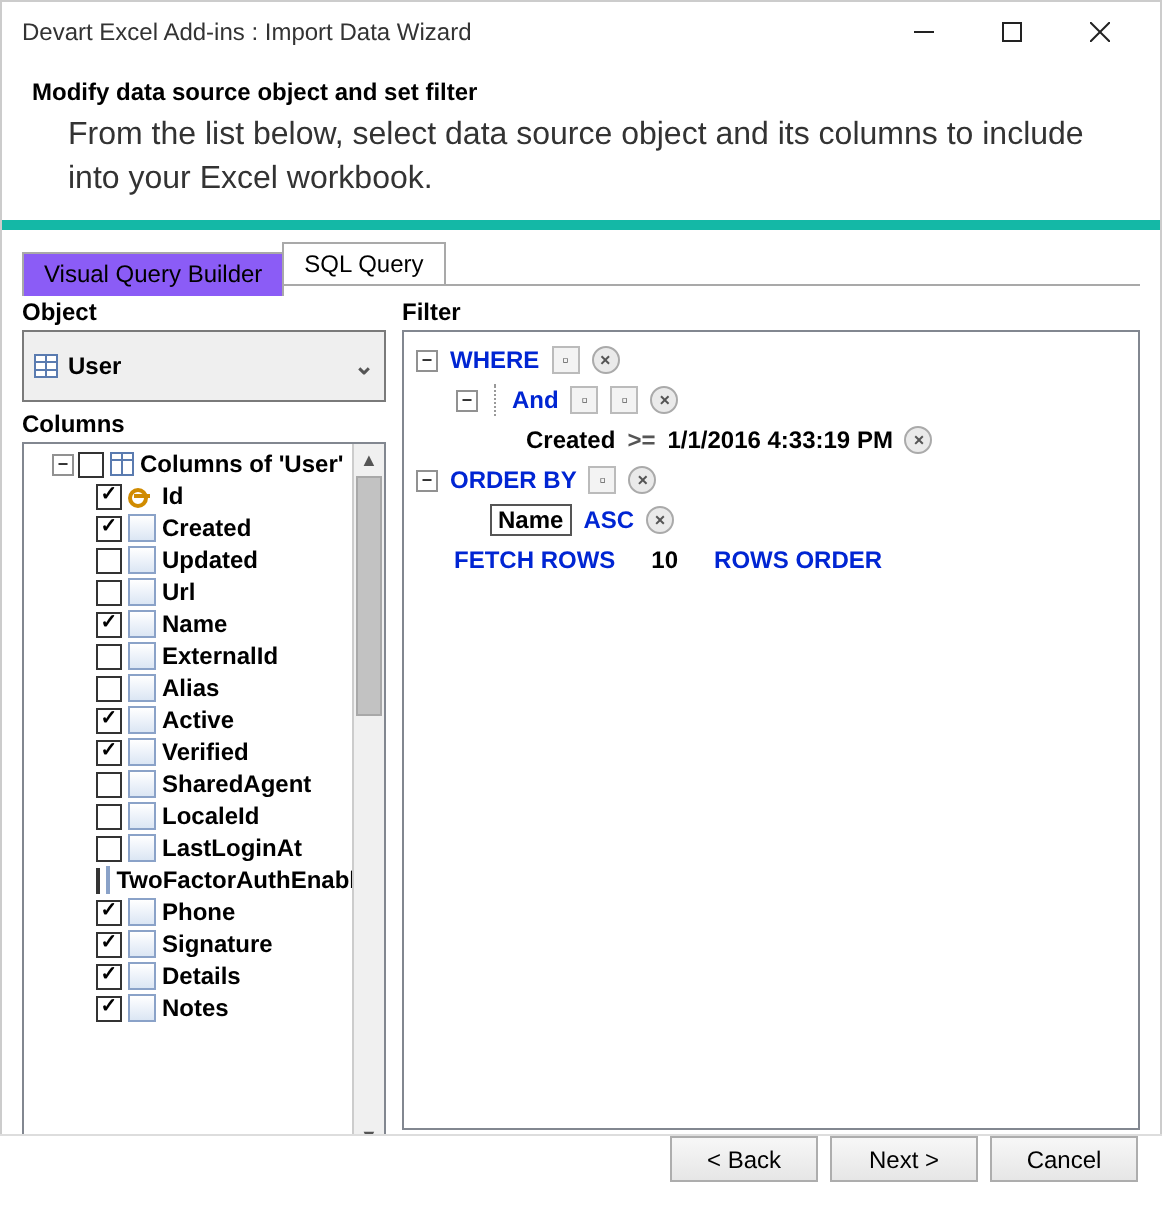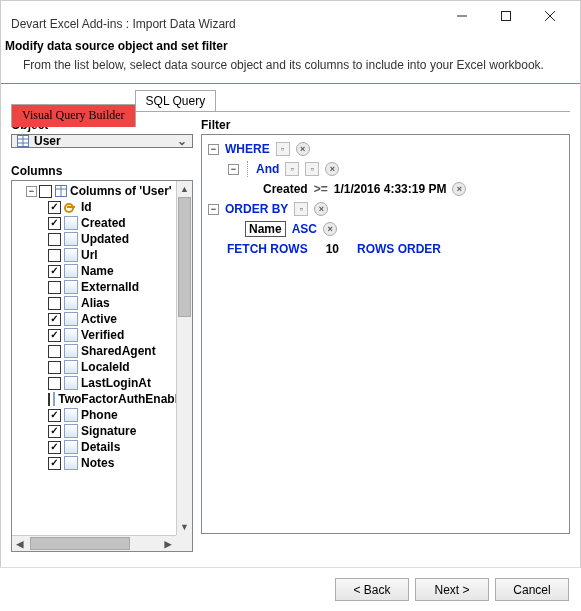--- a/index.html
+++ b/index.html
@@ -9,79 +9,78 @@
     font-size: 12px;
     background: #fff;
     color: #000;
     width: 581px;
     height: 611px;
     overflow: hidden;
     border: 1px solid #ccc;
   }
   .titlebar {
     display: flex;
-    align-items: flex-end;
+    align-items: center;
     height: 30px;
     padding: 0 8px 0 10px;
     background: #fff;
   }
   .titlebar .title { flex: 1; color: #333; }
   .winbtn {
     width: 44px; height: 30px;
     display: flex; align-items: center; justify-content: center;
     color: #222;
   }
   .header {
-    padding: 8px 20px 10px 4px;
-    border-bottom: 1px solid #14b8a6;
+    padding: 8px 20px 10px 15px;
+    border-bottom: 5px solid #14b8a6;
   }
   .header .h-title { font-weight: 600; font-size: 12px; color: #000; margin-bottom: 4px;}
-  .header .h-sub { color: #333; font-size: 12px; padding-left: 18px; line-height: 1.35; }
+  .header .h-sub { color: #333; font-size: 16px; padding-left: 18px; line-height: 1.35; }
   .body {
     padding: 6px 10px 0 10px;
   }
   .tabs {
     display: flex;
     align-items: flex-end;
     border-bottom: 1px solid #a9a9a9;
     height: 22px;
     margin-bottom: 6px;
   }
   .tab {
     border: 1px solid #a9a9a9;
     border-bottom: none;
     padding: 3px 10px 3px 10px;
     background: #fff;
     margin-right: -1px;
     font-size: 12px;
     position: relative;
   }
   .tab.active {
-    background: #ef4444;
+    background: #8b5cf6;
     z-index: 2;
-    top: 16px;
+    top: 6px;
     padding-bottom: 4px;
-    font-family: Liberation Serif, serif;
   }
   .panes {
     display: flex;
     gap: 8px;
     font-weight: bold;
   }
   .left { width: 182px; }
   .right { flex: 1; }
   .label { color: #000; margin-bottom: 2px; }
   .combo {
     display: flex;
     align-items: center;
     border: 1px solid #7a7a7a;
     background: #efefef;
-    height: 14px;
+    height: 36px;
     padding: 0 2px 0 4px;
-    margin-bottom: 16px;
+    margin-bottom: 4px;
     justify-content: center;
   }
   .combo .ico {
     width: 14px; height: 14px; margin-right: 4px;
     display:flex;align-items:center;justify-content:center;
   }
   .combo .txt { flex: 1; }
   .combo .drop { width: 16px; text-align: center; color:#555; }
   .treebox {
     border: 1px solid #828790;
@@ -137,21 +136,21 @@
   .circle { width:14px;height:14px;border-radius:50%;border:1px solid #aaa;background:#eaeaea;display:inline-flex;align-items:center;justify-content:center;font-size:9px;color:#555;}
   .boxed { border:1px solid #555; padding:0 3px; }
   .findent1 { padding-left: 20px; }
   .findent2 { padding-left: 38px; }
   .footer {
     position: absolute;
     left:0;right:0;bottom:0;
     height: 44px;
     border-top: 1px solid #ddd;
     display:flex;
-    align-items:center;
+    align-items:flex-start;
     justify-content:flex-end;
     padding: 0 12px;
     gap: 6px;
     background:#fff;
   }
   .btn {
     min-width: 74px;
     height: 23px;
     border: 1px solid #adadad;
     background: linear-gradient(#f7f7f7,#e6e6e6);

